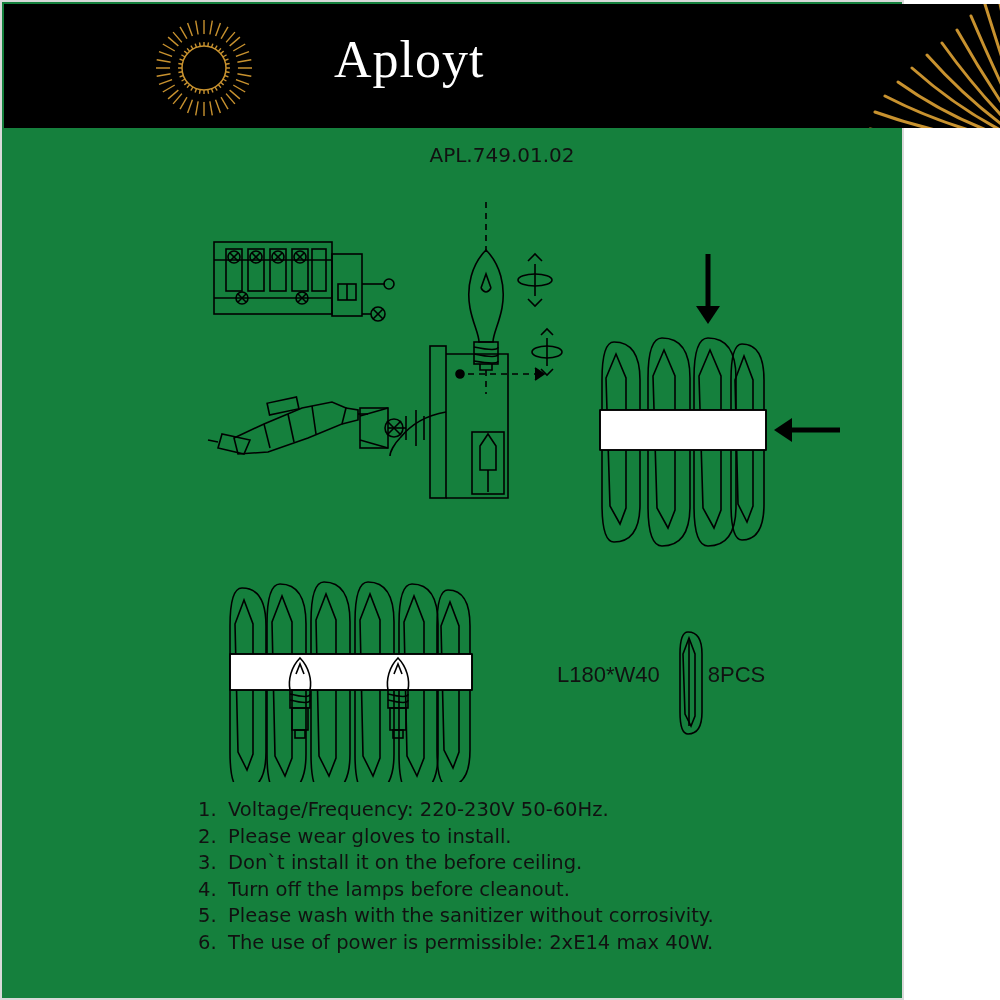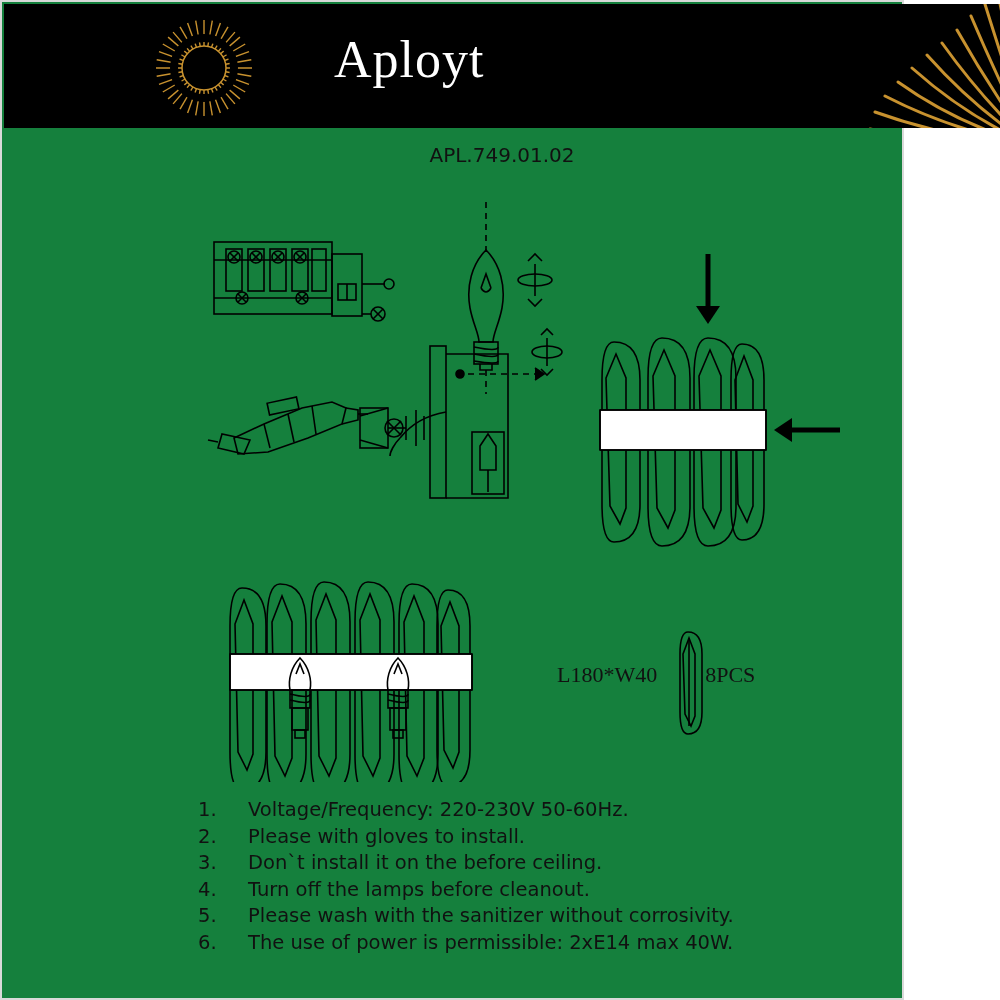--- a/index.html
+++ b/index.html
@@ -80,21 +80,21 @@
     width: 1000px; height: 580px;
   }
 
   
   .dim-row {
     position: absolute;
     left: 555px;
     top: 660px;
     display: flex;
     align-items: center;
-    font-family: Liberation Serif, serif;
+    font-family: Liberation Sans, sans-serif;
     font-size: 22px;
     color: #111;
   }
   .dim-row .sep { width: 10px; }
 
   
   .notes {
     position: absolute;
     left: 196px;
     top: 795px;
@@ -106,21 +106,21 @@
   }
   .note {
     display: flex;
     align-items: baseline;
   }
   .note-num {
     width: 30px;
     flex: none;
     text-align: left;
   }
-  .note-text { flex: 1; margin-left: 20px; }
+  .note-text { flex: 1; }
 </style>
 </head>
 <body>
 
 <div class="page">
 
   <div class="header">
 
     <svg class="header-rays" viewBox="0 0 420 340">
       <g stroke="#c8922f" stroke-width="3" fill="none" stroke-linecap="round">
@@ -376,21 +376,21 @@
     <span>8PCS</span>
   </div>
 
   <div class="notes">
     <div class="note">
       <span class="note-num">1.</span>
       <span class="note-text">Voltage/Frequency: 220-230V 50-60Hz.</span>
     </div>
     <div class="note">
       <span class="note-num">2.</span>
-      <span class="note-text">Please with gloves to install.</span>
+      <span class="note-text">Please wear gloves to install.</span>
     </div>
     <div class="note">
       <span class="note-num">3.</span>
       <span class="note-text">Don`t install it on the before ceiling.</span>
     </div>
     <div class="note">
       <span class="note-num">4.</span>
       <span class="note-text">Turn off the lamps before cleanout.</span>
     </div>
     <div class="note">

